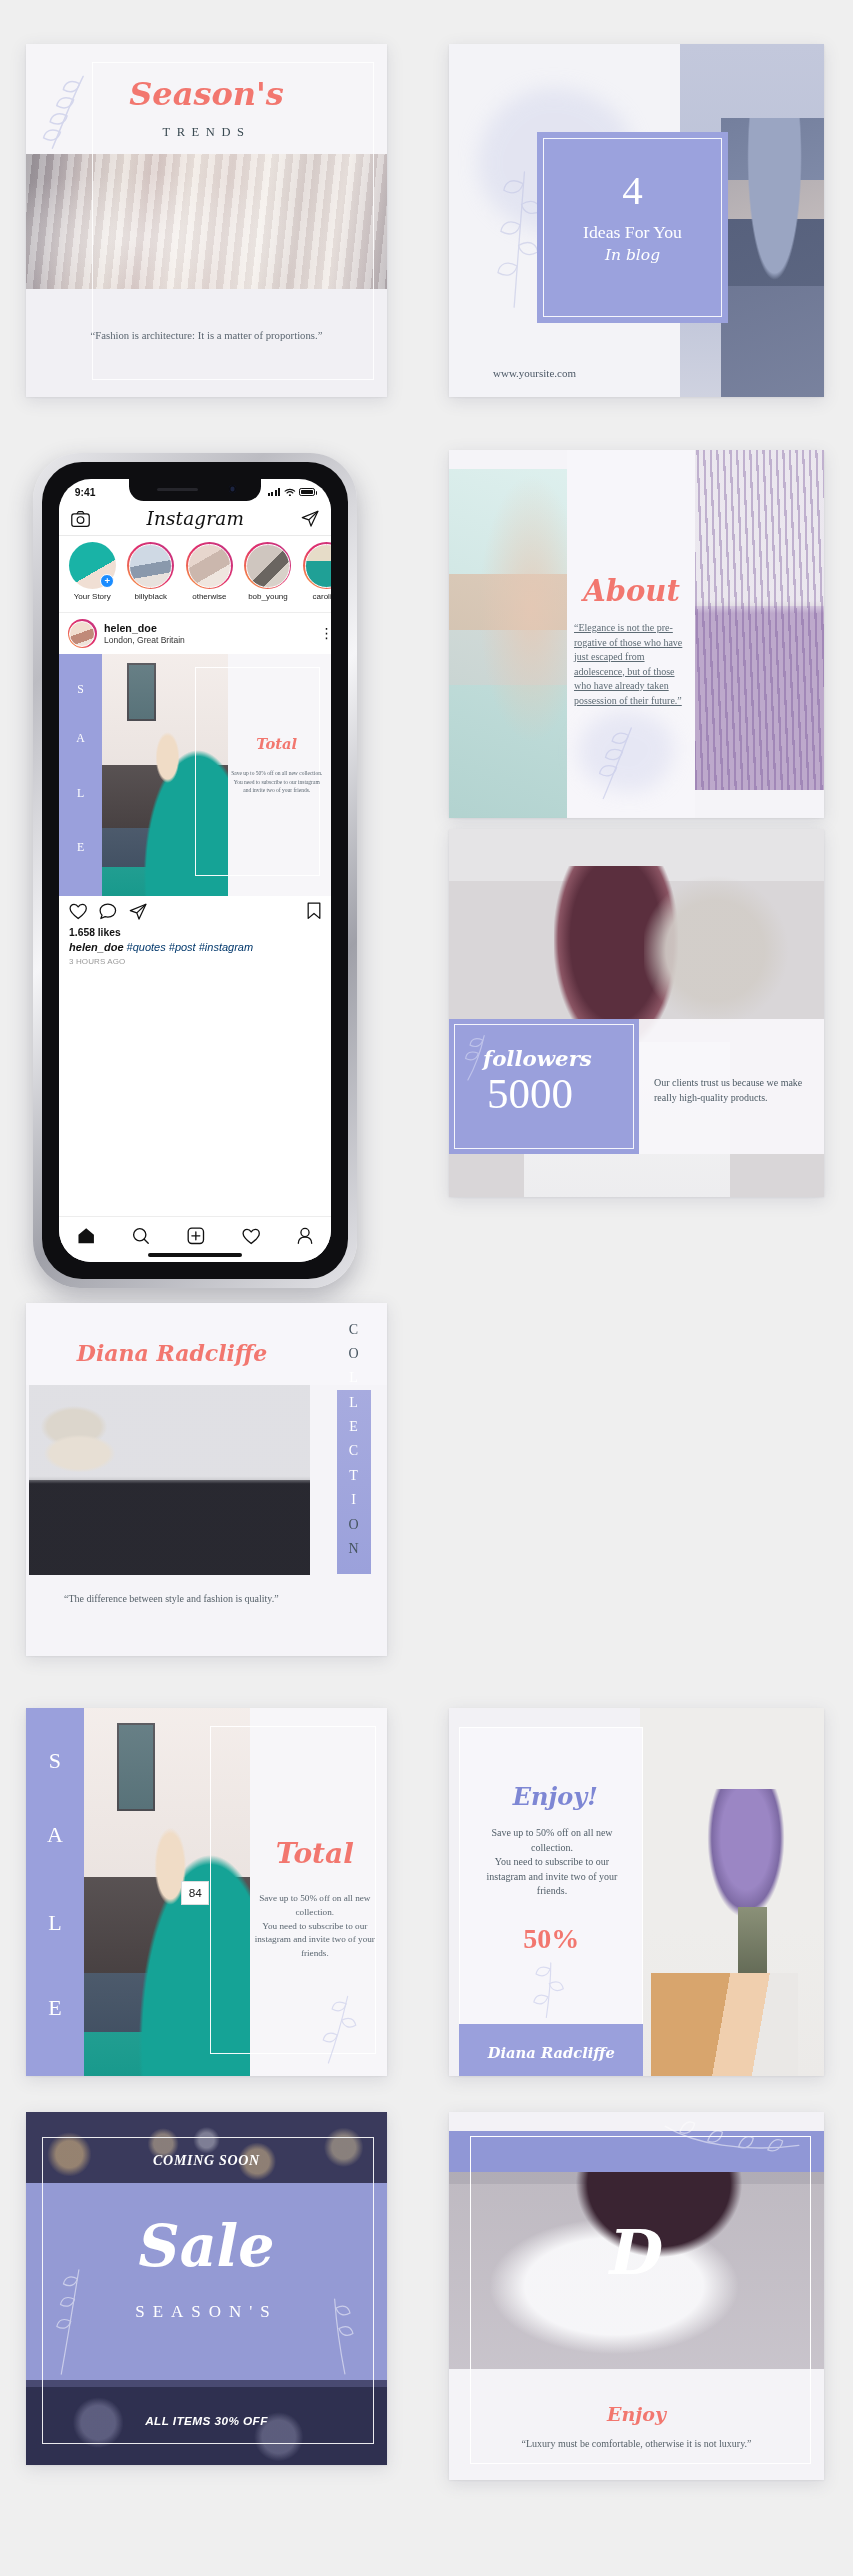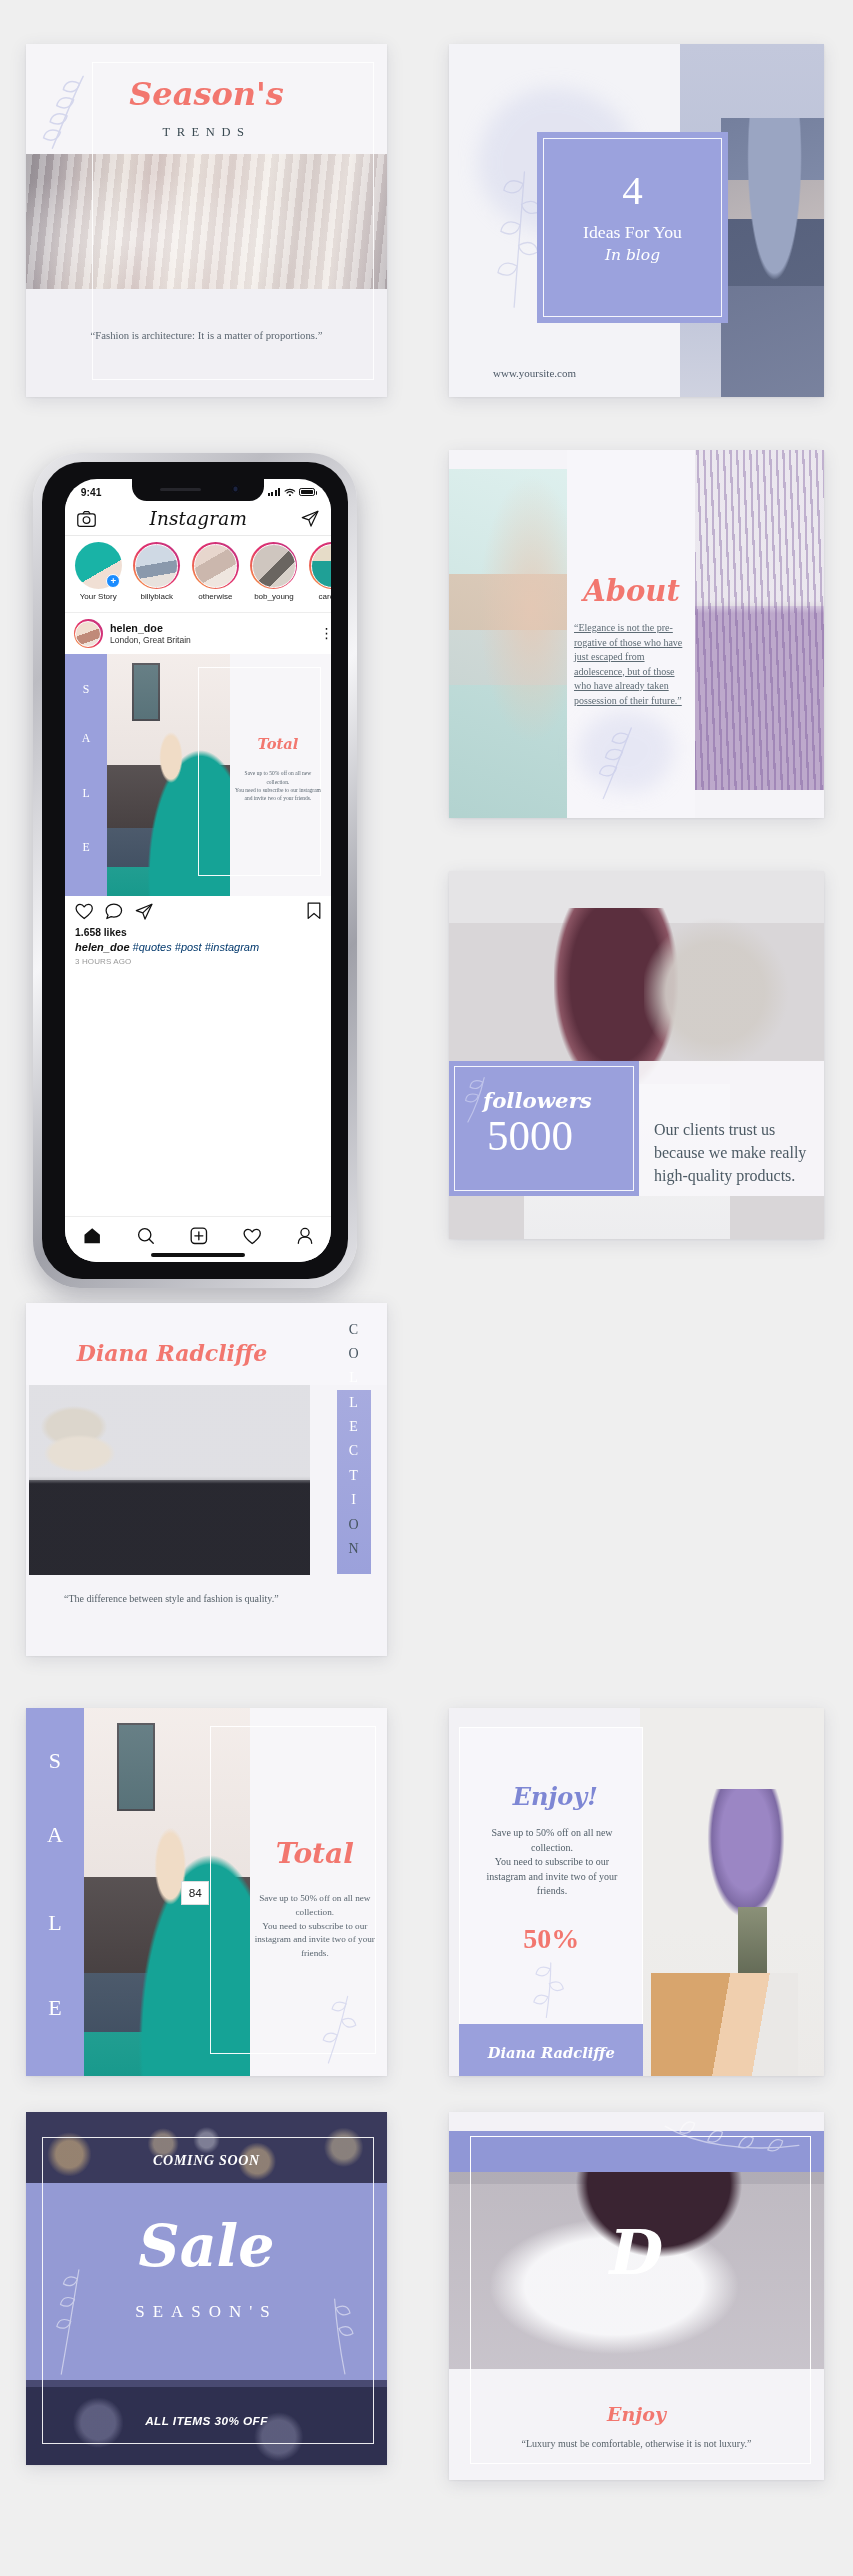--- a/index.html
+++ b/index.html
@@ -85,21 +85,21 @@
 
   
   #phone { position:absolute; left:33px; top:453px; width:324px; height:835px; }
   #phone .frame {
     position:absolute; inset:0; border-radius:47px;
     background:linear-gradient(135deg,#e9e9ec,#bcbcc2 20%,#f6f6f8 45%,#9fa0a8 70%,#e3e3e7);
     box-shadow:0 10.3px 25px rgba(50,50,70,.30);
     padding:8.8px;
   }
   #phone .bezel { position:absolute; inset:8.8px; border-radius:40px; background:#0e0e11; padding:8px; }
-  #phone .screen{ position:absolute; inset:17px; border-radius:32px; background:#fff; overflow:hidden;margin-left:6px; }
+  #phone .screen{ position:absolute; inset:17px; border-radius:32px; background:#fff; overflow:hidden; }
   #phone .notch {
     position:absolute; left:50%; transform:translateX(-50%); top:0; width:132px; height:22px;
     background:#0e0e11; border-radius:0 0 14.7px 14.7px; z-index:6;
   }
   #phone .notch .spk{ position:absolute; left:28px; top:8.8px; width:41px; height:3.7px; border-radius:2.2px; background:#26262c;}
   #phone .notch .cam{ position:absolute; right:25px; top:6.6px; width:7.4px; height:7.4px; border-radius:50%;
                       background:#1b2340; box-shadow:inset 0 0 0 1.5px #0b0b10;}
   .status { position:absolute; top:0; left:0; right:0; height:23.6px; z-index:5;
             display:flex; align-items:center; justify-content:space-between; padding:2.9px 16px 0; }
   .status .time { font-family:"Liberation Sans",sans-serif; font-weight:bold; font-size:10.3px; color:#111;}
@@ -190,37 +190,37 @@
       repeating-linear-gradient(88deg, rgba(140,110,170,.50) 0 2.2px, rgba(210,195,225,.25) 2.2px 6.6px),
       linear-gradient(180deg, rgba(245,245,245,.95) 0 44%, transparent 48%);}
   #c3 .mid { position:absolute; left:118px; right:129px; top:0; bottom:0; background:#f7f6fa;}
   #c3 .ttl { position:absolute; left:121px; right:131px; top:124px; text-align:center; font-size:29px;
              color:#f2776f; font-family:"DejaVu Serif",serif; font-style:italic; font-weight:bold;}
   #c3 .txt { position:absolute; left:125px; right:134px; top:171px; text-align:left; font-size:10px;
              line-height:1.45; color:#5d6b74;text-decoration:underline;}
   #c3 .wm1 { left:129px; bottom:26px; width:96px; height:81px; }
 
   
-  #c4 { left:449px; top:871px; width:375px; height:368px; background:#e9e8ea; }
+  #c4 { left:449px; top:829px; width:375px; height:368px; background:#e9e8ea; }
   #c4 .ph { position:absolute; left:0; right:0; top:0; bottom:0;
     background:linear-gradient(180deg,#e5e4e6 0 14%, #d9d6d8 14% 100%);}
   #c4 .hair { position:absolute; left:28%; top:10%; width:33%; height:50%;
     background:radial-gradient(ellipse at 50% 40%, #5b2f3e 0 52%, #8a5463 66%, transparent 72%);}
   #c4 .dry { position:absolute; left:52%; top:9%; width:42%; height:48%;
     background:radial-gradient(ellipse at 45% 50%, rgba(210,205,200,.9) 0 40%, transparent 60%);}
   #c4 .dress { position:absolute; left:20%; bottom:0; width:55%; height:42%;
     background:linear-gradient(180deg, rgba(255,255,255,.75), rgba(238,238,240,.95));}
   #c4 .box { position:absolute; left:0; top:190px; width:190px; height:135px; background:#9aa0dc; padding:5.2px; }
   #c4 .box .inner{ position:absolute; inset:5.2px; border:0.7px solid rgba(255,255,255,.9);}
   #c4 .fw { position:absolute; left:34px; top:26.5px; color:#fff; font-size:21.3px;
             font-family:"DejaVu Serif",serif; font-style:italic; font-weight:bold;}
   #c4 .num{ position:absolute; left:38px; top:53px; color:#fff; font-size:43px; line-height:1;
             font-family:"Liberation Serif",serif;}
   #c4 .panel { position:absolute; left:190px; right:0; top:190px; height:135px; background:rgba(247,246,250,.93);}
-  #c4 .ptxt { position:absolute; left:205px; right:10.3px; top:247px; font-size:16px; line-height:1.45; color:#4c5a64;}
+  #c4 .ptxt { position:absolute; left:205px; right:10.3px; top:247px; font-size:10px; line-height:1.45; color:#4c5a64;}
 
   
   #c5 { left:26px; top:1303px; width:361px; height:353px; background:#f5f4f8; }
   #c5 .hdr { position:absolute; left:0; right:0; top:0; height:82px; background:#f7f6fa;}
   #c5 .nm { position:absolute; left:19px; right:88px; top:37px; text-align:center; font-size:22px;
             color:#f2776f; font-family:"DejaVu Serif",serif; font-style:italic; font-weight:bold;}
   #c5 .ph { position:absolute; left:2.9px; top:82px; width:281px; height:190px;
     background:linear-gradient(180deg,#cfcfd2 0 50%, #2b2b33 50% 100%);}
   #c5 .ph:after{ content:""; position:absolute; inset:0;
     background:

